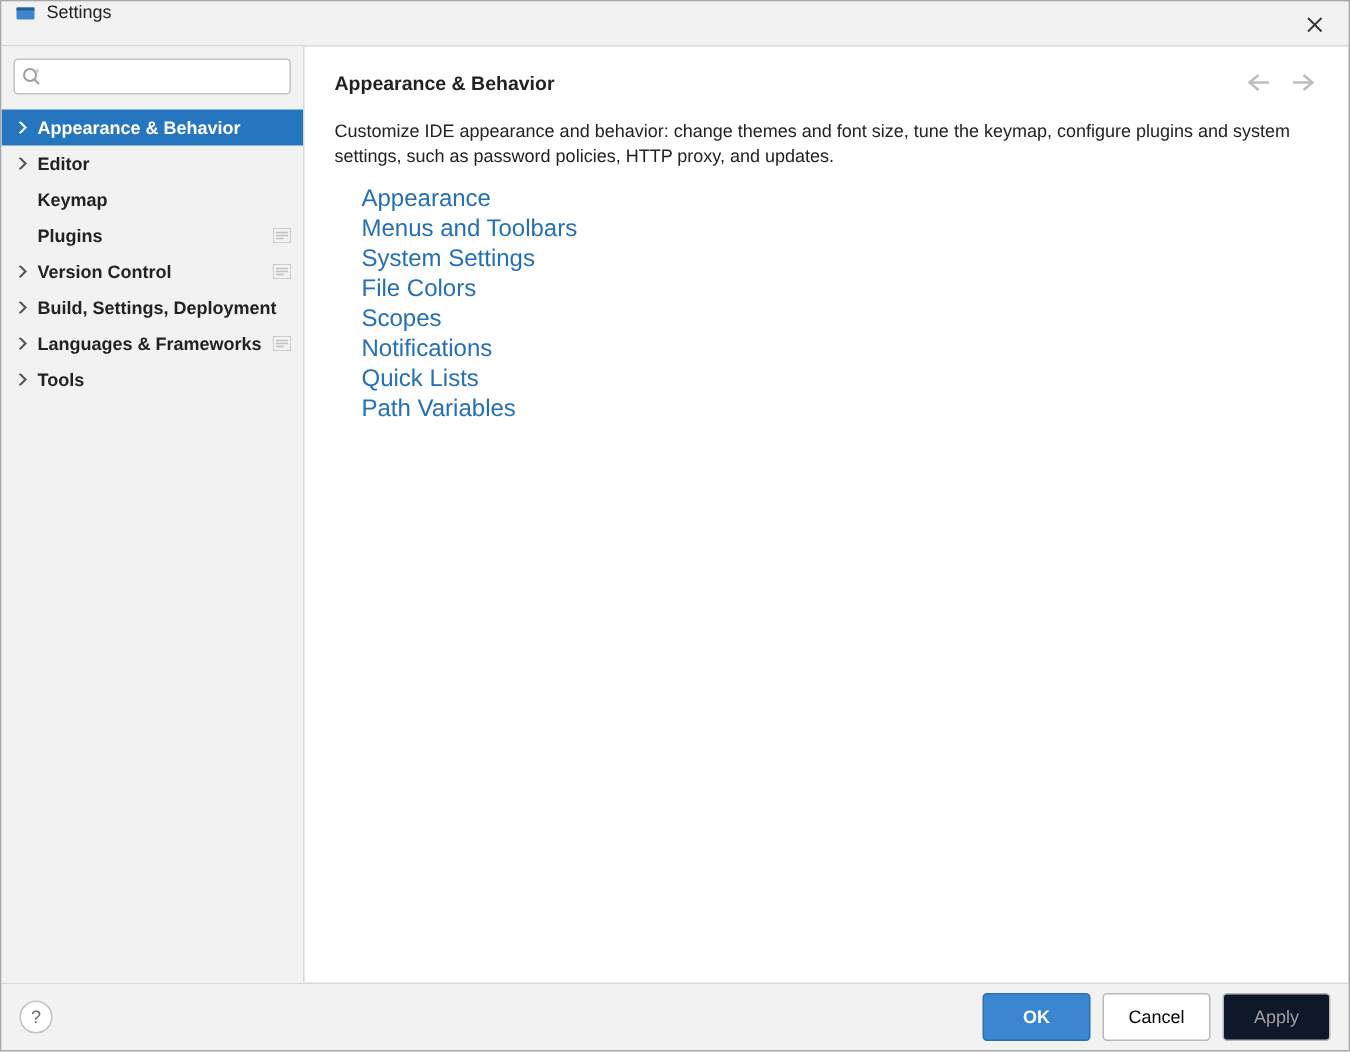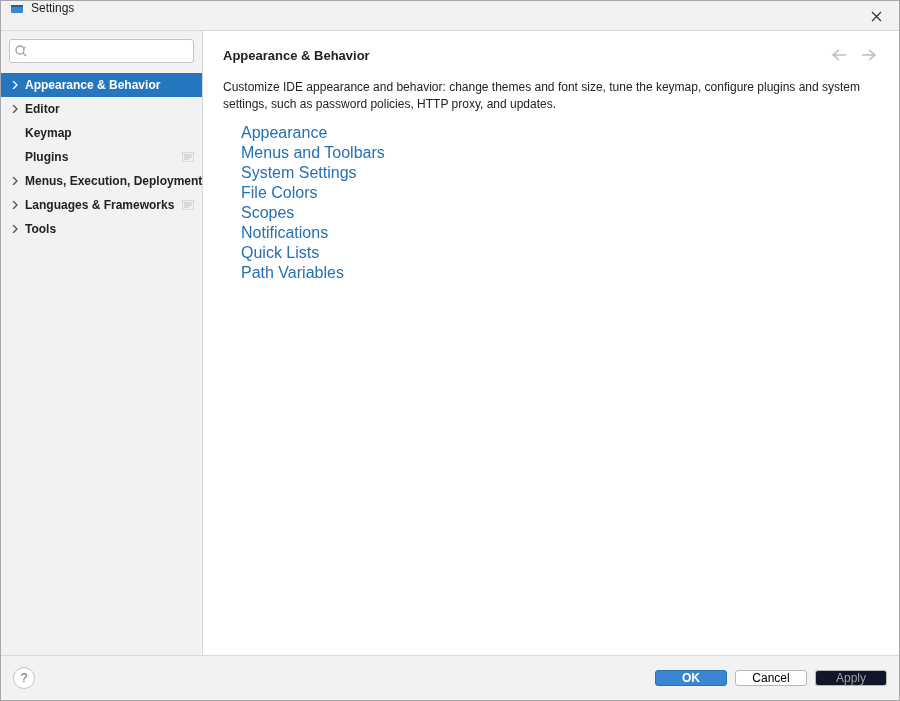--- a/index.html
+++ b/index.html
@@ -167,21 +167,21 @@
     border: 1px solid #c4c4c4;
     border-radius: 50%;
     display:flex; align-items:center; justify-content:center;
     color: #666;
     font-size: 12px;
     cursor: pointer;
     background:#fff;
   }
   .footer .spacer { flex: 1; }
   .btn {
-    height: 16px;
+    height: 32px;
     min-width: 72px;
     padding: 0 14px;
     border-radius: 3px;
     border: 1px solid #b8b8b8;
     background: #fff;
     font-size: 12px;
     cursor: pointer;
     margin-left: 8px;
   }
   .btn.primary {
@@ -257,28 +257,44 @@
         <span class="badge-icon">
           <svg width="12" height="10" viewBox="0 0 12 10">
               <rect x="0" y="0" width="12" height="10" rx="1" fill="none" stroke="#888" stroke-width="1"></rect>
               <line x1="2" y1="3" x2="10" y2="3" stroke="#888"></line>
               <line x1="2" y1="5" x2="10" y2="5" stroke="#888"></line>
               <line x1="2" y1="7" x2="7" y2="7" stroke="#888"></line>
             </svg>
         </span>
       </div>
 
-
-      <div class="tree-item bold">
-        <span class="arrow">
-          <svg width="8" height="8" viewBox="0 0 8 8">
-              <path d="M2 0 L6 4 L2 8" fill="none" stroke="#555" stroke-width="1.4"></path>
-            </svg>
-        </span>
-        <span class="label">Menus, Execution, Deployment</span>
+      <div class="tree-item bold">
+        <span class="arrow">
+          <svg width="8" height="8" viewBox="0 0 8 8">
+              <path d="M2 0 L6 4 L2 8" fill="none" stroke="#555" stroke-width="1.4"></path>
+            </svg>
+        </span>
+        <span class="label">Version Control</span>
+        <span class="badge-icon">
+          <svg width="12" height="10" viewBox="0 0 12 10">
+              <rect x="0" y="0" width="12" height="10" rx="1" fill="none" stroke="#888" stroke-width="1"></rect>
+              <line x1="2" y1="3" x2="10" y2="3" stroke="#888"></line>
+              <line x1="2" y1="5" x2="10" y2="5" stroke="#888"></line>
+              <line x1="2" y1="7" x2="7" y2="7" stroke="#888"></line>
+            </svg>
+        </span>
+      </div>
+
+      <div class="tree-item bold">
+        <span class="arrow">
+          <svg width="8" height="8" viewBox="0 0 8 8">
+              <path d="M2 0 L6 4 L2 8" fill="none" stroke="#555" stroke-width="1.4"></path>
+            </svg>
+        </span>
+        <span class="label">Build, Settings, Deployment</span>
       </div>
 
       <div class="tree-item bold">
         <span class="arrow">
           <svg width="8" height="8" viewBox="0 0 8 8">
               <path d="M2 0 L6 4 L2 8" fill="none" stroke="#555" stroke-width="1.4"></path>
             </svg>
         </span>
         <span class="label">Languages &amp; Frameworks</span>
         <span class="badge-icon">

